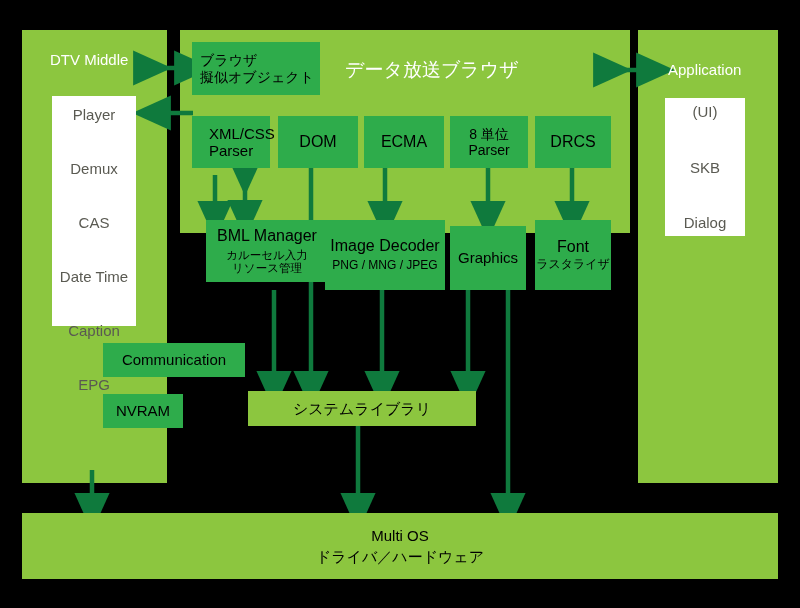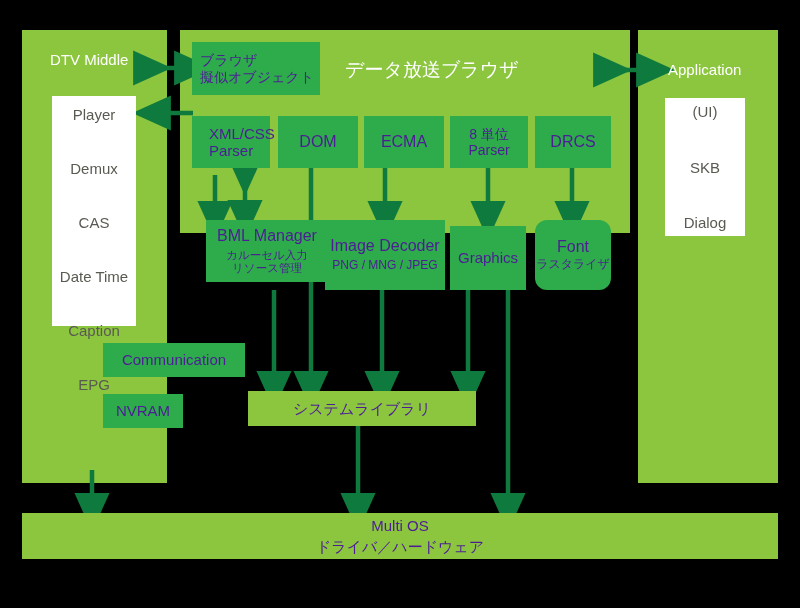--- a/index.html
+++ b/index.html
@@ -2,21 +2,21 @@
 <html><head>
 <meta charset="utf-8">
 <style>
   html,body{margin:0;padding:0;background:#000;}
   #root{
     position:relative;width:800px;height:608px;background:#000;overflow:hidden;
     font-family:"Liberation Sans","DejaVu Sans",sans-serif;
   }
   .panel{position:absolute;background:#8cc63f;}
   .box{position:absolute;background:#2eac4b;display:flex;flex-direction:column;
-       align-items:center;justify-content:center;color:#4c1d95;text-align:center;
+       align-items:center;justify-content:center;color:#000000;text-align:center;
        line-height:1.15;box-sizing:border-box;}
   .box.light{background:#8cc63f;}
   .listbox{position:absolute;background:#ffffff;display:flex;flex-direction:column;
        align-items:center;justify-content:space-evenly;color:#5a5a52;box-sizing:border-box;gap:37px;}
   .listbox span{display:block;font-size:15px;}
   .panel-title{position:absolute;color:#ffffff;font-size:15px;white-space:nowrap;}
   .big-title{position:absolute;color:#ffffff;font-size:19px;white-space:nowrap;}
   .sub{font-size:11.5px;}
   .sub2{font-size:12px;}
   svg.lines{position:absolute;left:0;top:0;width:800px;height:608px;pointer-events:none;}
@@ -117,34 +117,34 @@
     <span class="sub" style="margin-top:4px;">カルーセル入力</span>
     <span class="sub">リソース管理</span>
   </div>
   <div class="box" style="left:325px;top:220px;width:120px;height:70px;font-size:16px;">
     <span>Image Decoder</span>
     <span class="sub2" style="margin-top:3px;">PNG / MNG / JPEG</span>
   </div>
   <div class="box" style="left:450px;top:226px;width:76px;height:64px;font-size:15px;">
     <span>Graphics</span>
   </div>
-  <div class="box" style="left:535px;top:220px;width:76px;height:70px;font-size:16px;border-radius:12px;">
+  <div class="box" style="left:535px;top:220px;width:76px;height:70px;font-size:16px;">
     <span>Font</span>
     <span class="sub2" style="margin-top:2px;">ラスタライザ</span>
   </div>
 
   <div class="box" style="left:103px;top:343px;width:142px;height:34px;font-size:15px;">
     <span>Communication</span>
   </div>
   <div class="box light" style="left:248px;top:391px;width:228px;height:35px;font-size:15px;">
     <span>システムライブラリ</span>
   </div>
 
   <div class="box" style="left:103px;top:394px;width:80px;height:34px;font-size:15px;">
     <span>NVRAM</span>
   </div>
 
-  <div class="box light" style="left:22px;top:513px;width:756px;height:46px;font-size:15px;">
+  <div class="box light" style="left:22px;top:513px;width:756px;height:66px;font-size:15px;">
     <span>Multi OS</span>
     <span style="margin-top:3px;">ドライバ／ハードウェア</span>
   </div>
 
 </div>
 
 </body></html>

